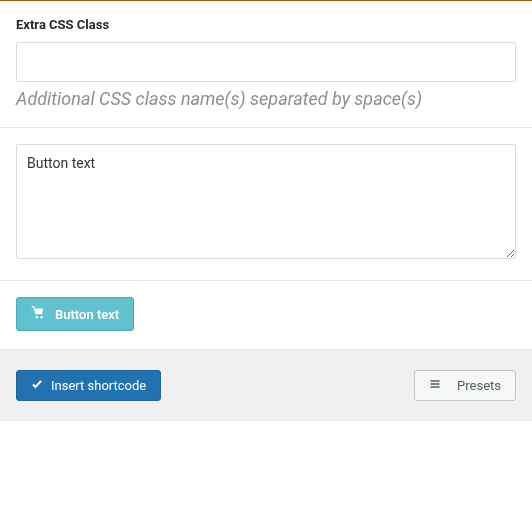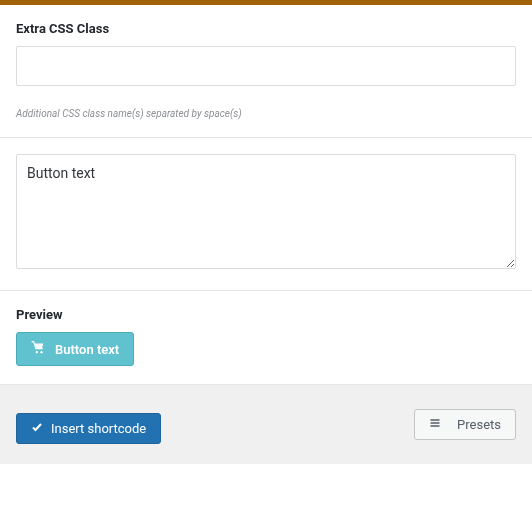--- a/index.html
+++ b/index.html
@@ -7,42 +7,42 @@
       font-family: -apple-system, BlinkMacSystemFont, "Segoe UI", Roboto, Helvetica, Arial, sans-serif;
       font-size: 13px;
       color: #32373c;
       background: #fff;
       width: 532px;
     }
     .section {
       border-top: 1px solid #e5e5e5;
       padding: 16px 16px 18px 16px;
     }
-    .section.first { border-top: 5px solid #a16207; }
+    .section.first { border-top: 1px solid #a16207; }
     .label {
       font-weight: 700;
       color: #23282d;
       margin-bottom: 10px;
       font-size: 13px;
     }
     .input-text {
       width: 100%;
       height: 40px;
       border: 1px solid #dcdcde;
       border-radius: 2px;
       padding: 6px 10px;
       font-size: 14px;
       background: #fff;
       color: #32373c;
     }
     .helper {
       font-style: italic;
       color: #8c8f94;
-      margin-top: 22px;
-      font-size: 10px;
+      margin-top: 6px;
+      font-size: 18px;
     }
     .textarea {
       width: 100%;
       height: 115px;
       border: 1px solid #dcdcde;
       border-radius: 2px;
       padding: 10px;
       font-size: 14px;
       font-family: inherit;
       color: #32373c;
@@ -77,21 +77,20 @@
       align-items: center;
       gap: 8px;
       background: #2271b1;
       color: #fff;
       border: 1px solid #1e639a;
       border-radius: 3px;
       padding: 7px 14px;
       font-size: 13px;
       cursor: pointer;
       font-family: inherit;
-      margin-top: 8px;
     }
     .check-icon { display: inline-block; }
     .secondary-btn {
       display: inline-flex;
       align-items: center;
       gap: 16px;
       background: #f6f7f7;
       color: #555d66;
       border: 1px solid #c3c4c7;
       border-radius: 3px;
@@ -109,21 +108,20 @@
   <div class="label">Extra CSS Class</div>
   <input type="text" class="input-text" value="" style="">
   <div class="helper">Additional CSS class name(s) separated by space(s)</div>
 </div>
 
 <div class="section">
   <textarea class="textarea" style="">Button text</textarea>
 </div>
 
 <div class="section">
-  <div class="label">Preview</div>
   <button class="preview-btn">
     <span class="cart-icon">
       <svg width="14" height="13" viewBox="0 0 24 22" fill="#fff">
         <path d="M7 4h14l-2 8H9L7 4zM5 0H1v2h3l3.6 12H20v-2H9.4L9 10.6 7 4 5 0z"></path>
         <circle cx="10" cy="19" r="2"></circle>
         <circle cx="18" cy="19" r="2"></circle>
       </svg>
     </span>
     <span>Button text</span>
   </button>

